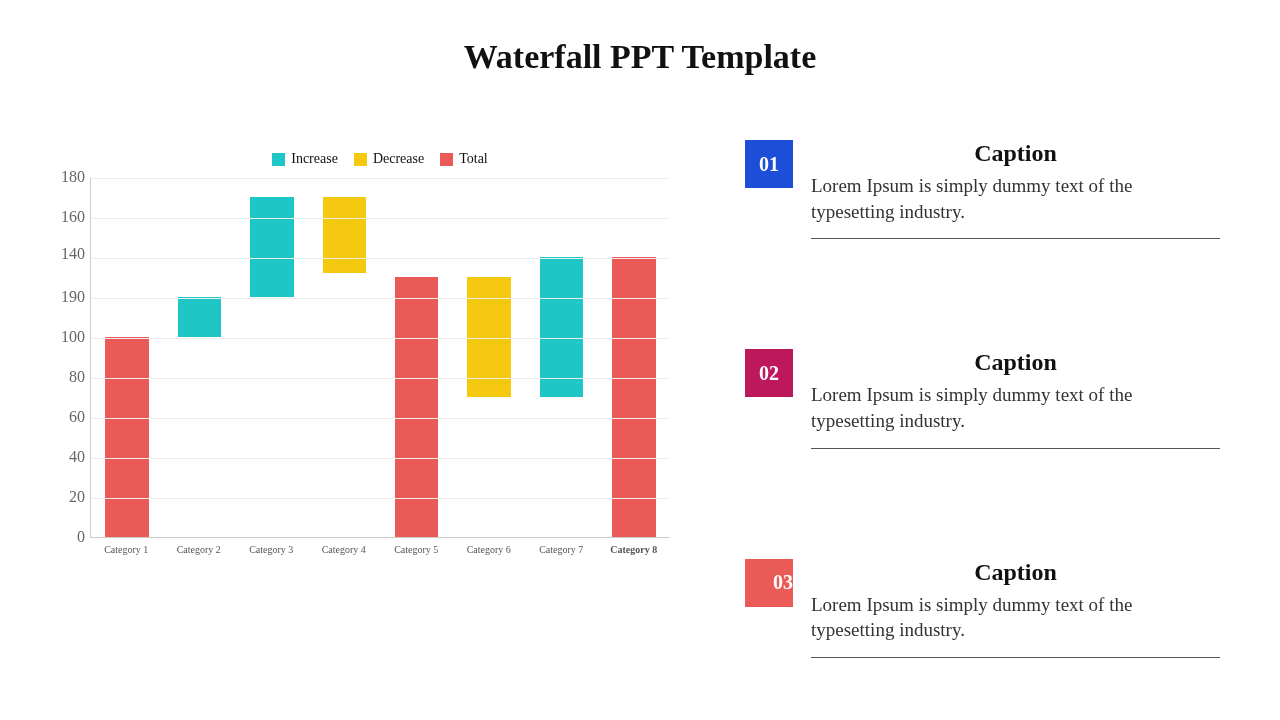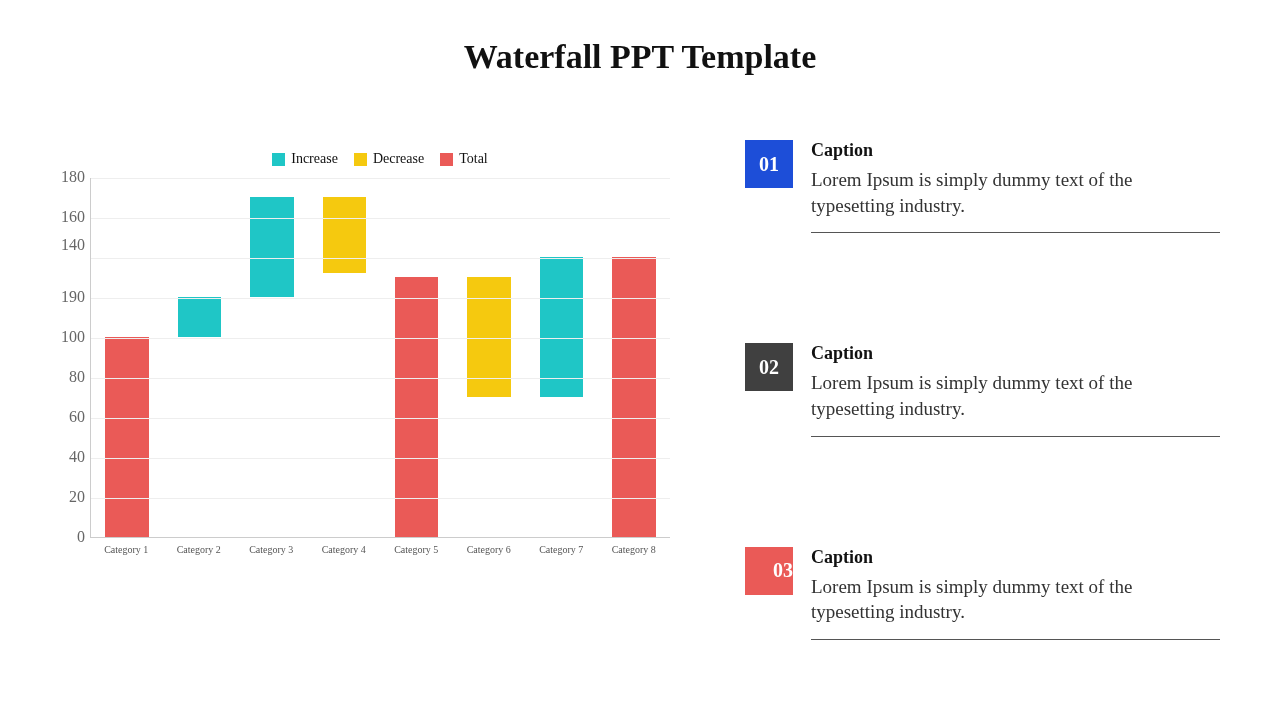--- a/index.html
+++ b/index.html
@@ -20,21 +20,21 @@
   .bar { position: absolute; width: 60%; left: 20%; }
   .xlabels { position: relative; width: 100%; height: 20px; }
   .xlabel { position: absolute; top: 6px; font-size: 10px; color: #555; text-align: center; transform: translateX(-50%); white-space: nowrap; }
 
   
   .captions { position: absolute; left: 745px; top: 140px; width: 475px; }
   .caption-row { display: flex; align-items: flex-start; margin-bottom: 110px; }
   .caption-row:last-child { margin-bottom: 0; }
   .badge { width: 48px; height: 48px; color: #fff; font-family: Georgia, serif; font-size: 20px; font-weight: 700; display: flex; align-items: center; justify-content: center; flex: 0 0 48px; margin-right: 18px; }
   .caption-body { flex: 1; border-bottom: 1px solid #555; padding-bottom: 14px; }
-  .caption-title { font-family: Georgia, serif; font-weight: 700; font-size: 18px; margin-bottom: 6px; }
+  .caption-title { font-family: Georgia, serif; font-weight: 700; font-size: 24px; margin-bottom: 6px; text-align: center; }
   .caption-text { font-size: 19px; color: #333; line-height: 1.35; }
 </style>
 </head>
 <body>
 
 <div class="slide">
   <div class="title">Waterfall PPT Template</div>
 
   <div class="chart-wrap">
     <div class="legend"><span class="legend-item">
@@ -81,48 +81,48 @@
         <div class="ytick" style="bottom: 80px;">40</div>
         <div class="grid" style="top: 240px;"></div>
         <div class="ytick" style="bottom: 120px;">60</div>
         <div class="grid" style="top: 200px;"></div>
         <div class="ytick" style="bottom: 160px;">80</div>
         <div class="grid" style="top: 160px;"></div>
         <div class="ytick" style="bottom: 200px;">100</div>
         <div class="grid" style="top: 120px;"></div>
         <div class="ytick" style="bottom: 240px;">190</div>
         <div class="grid" style="top: 80px;"></div>
-        <div class="ytick" style="bottom: 292px;">140</div>
+        <div class="ytick" style="bottom: 283px;">140</div>
         <div class="grid" style="top: 40px;"></div>
         <div class="ytick" style="bottom: 320px;">160</div>
         <div class="grid" style="top: 0px;"></div>
         <div class="ytick" style="bottom: 360px;">180</div>
       </div>
     <div class="xlabels">
         <div class="xlabel" style="left: 6.25%;">Category 1</div>
         <div class="xlabel" style="left: 18.75%;">Category 2</div>
         <div class="xlabel" style="left: 31.25%;">Category 3</div>
         <div class="xlabel" style="left: 43.75%;">Category 4</div>
         <div class="xlabel" style="left: 56.25%;">Category 5</div>
         <div class="xlabel" style="left: 68.75%;">Category 6</div>
         <div class="xlabel" style="left: 81.25%;">Category 7</div>
-        <div class="xlabel" style="left: 93.75%;">Category 8</div>
+        <div class="xlabel" style="left: 93.75%; font-weight: bold;">Category 8</div>
       </div>
   </div>
 
   <div class="captions">
       <div class="caption-row">
         <div class="badge" style="background: #1d4ed8;">01</div>
         <div class="caption-body">
           <div class="caption-title">Caption</div>
           <div class="caption-text">Lorem Ipsum is simply dummy text of the typesetting industry.</div>
         </div>
       </div>
       <div class="caption-row">
-        <div class="badge" style="background: #404040;">02</div>
+        <div class="badge" style="background: #be185d;">02</div>
         <div class="caption-body">
           <div class="caption-title">Caption</div>
           <div class="caption-text">Lorem Ipsum is simply dummy text of the typesetting industry.</div>
         </div>
       </div>
       <div class="caption-row">
         <div class="badge" style="background: rgb(234, 90, 87); padding-left: 28px;">03</div>
         <div class="caption-body">
           <div class="caption-title">Caption</div>
           <div class="caption-text">Lorem Ipsum is simply dummy text of the typesetting industry.</div>

